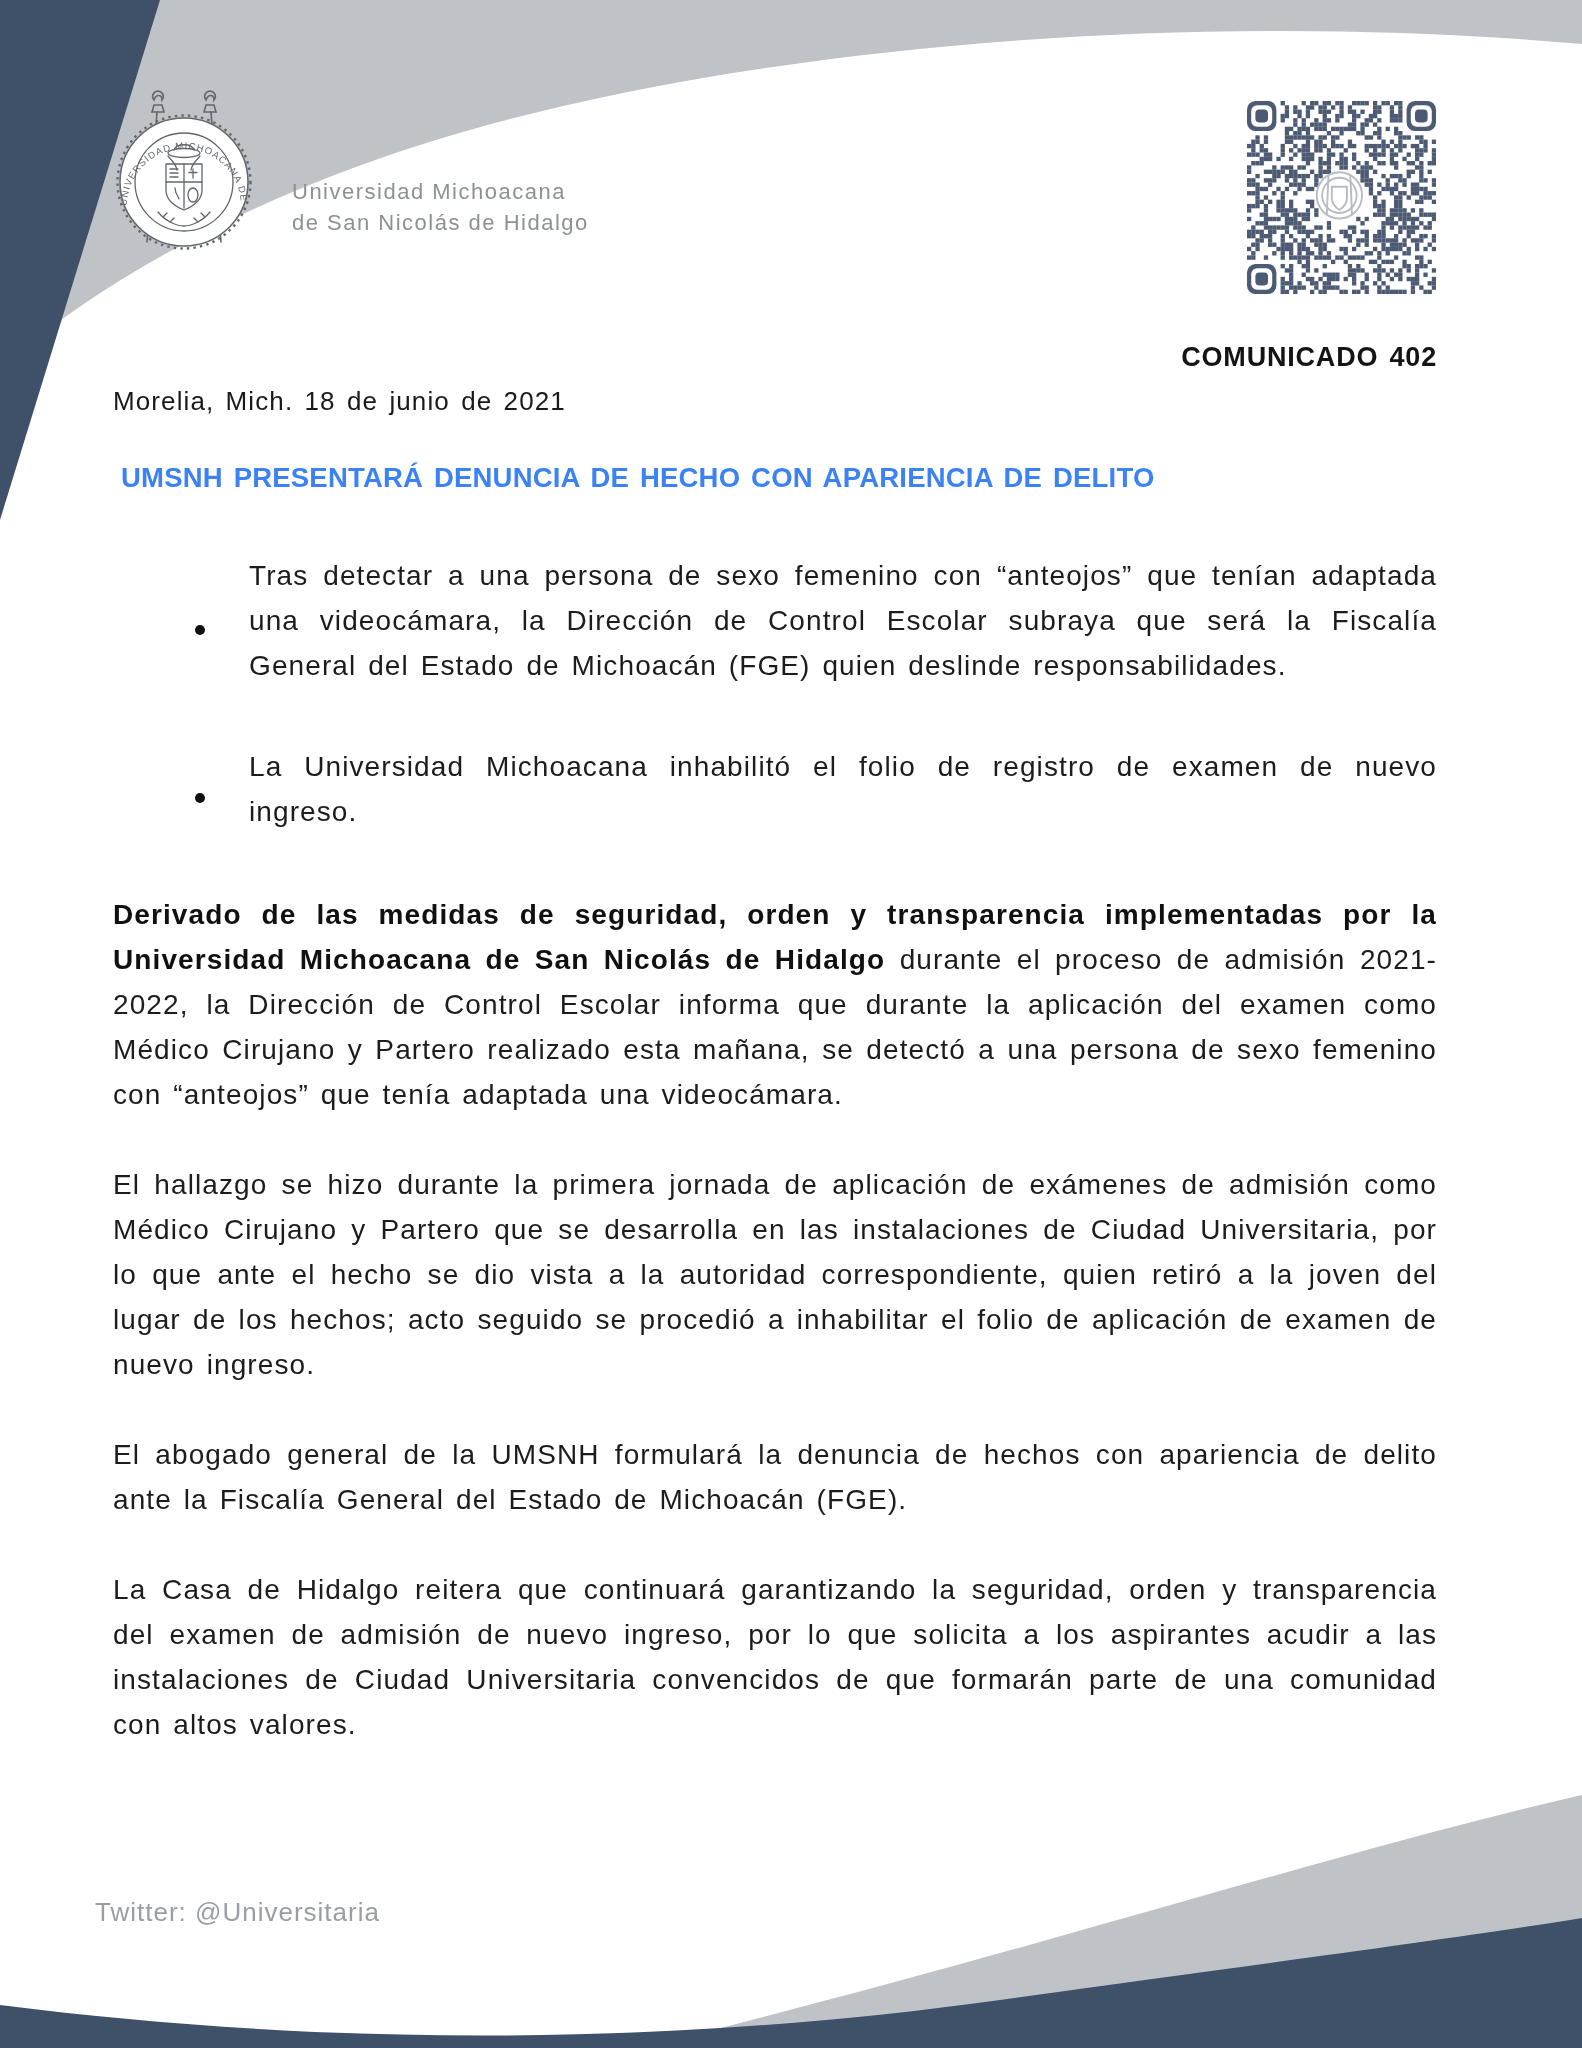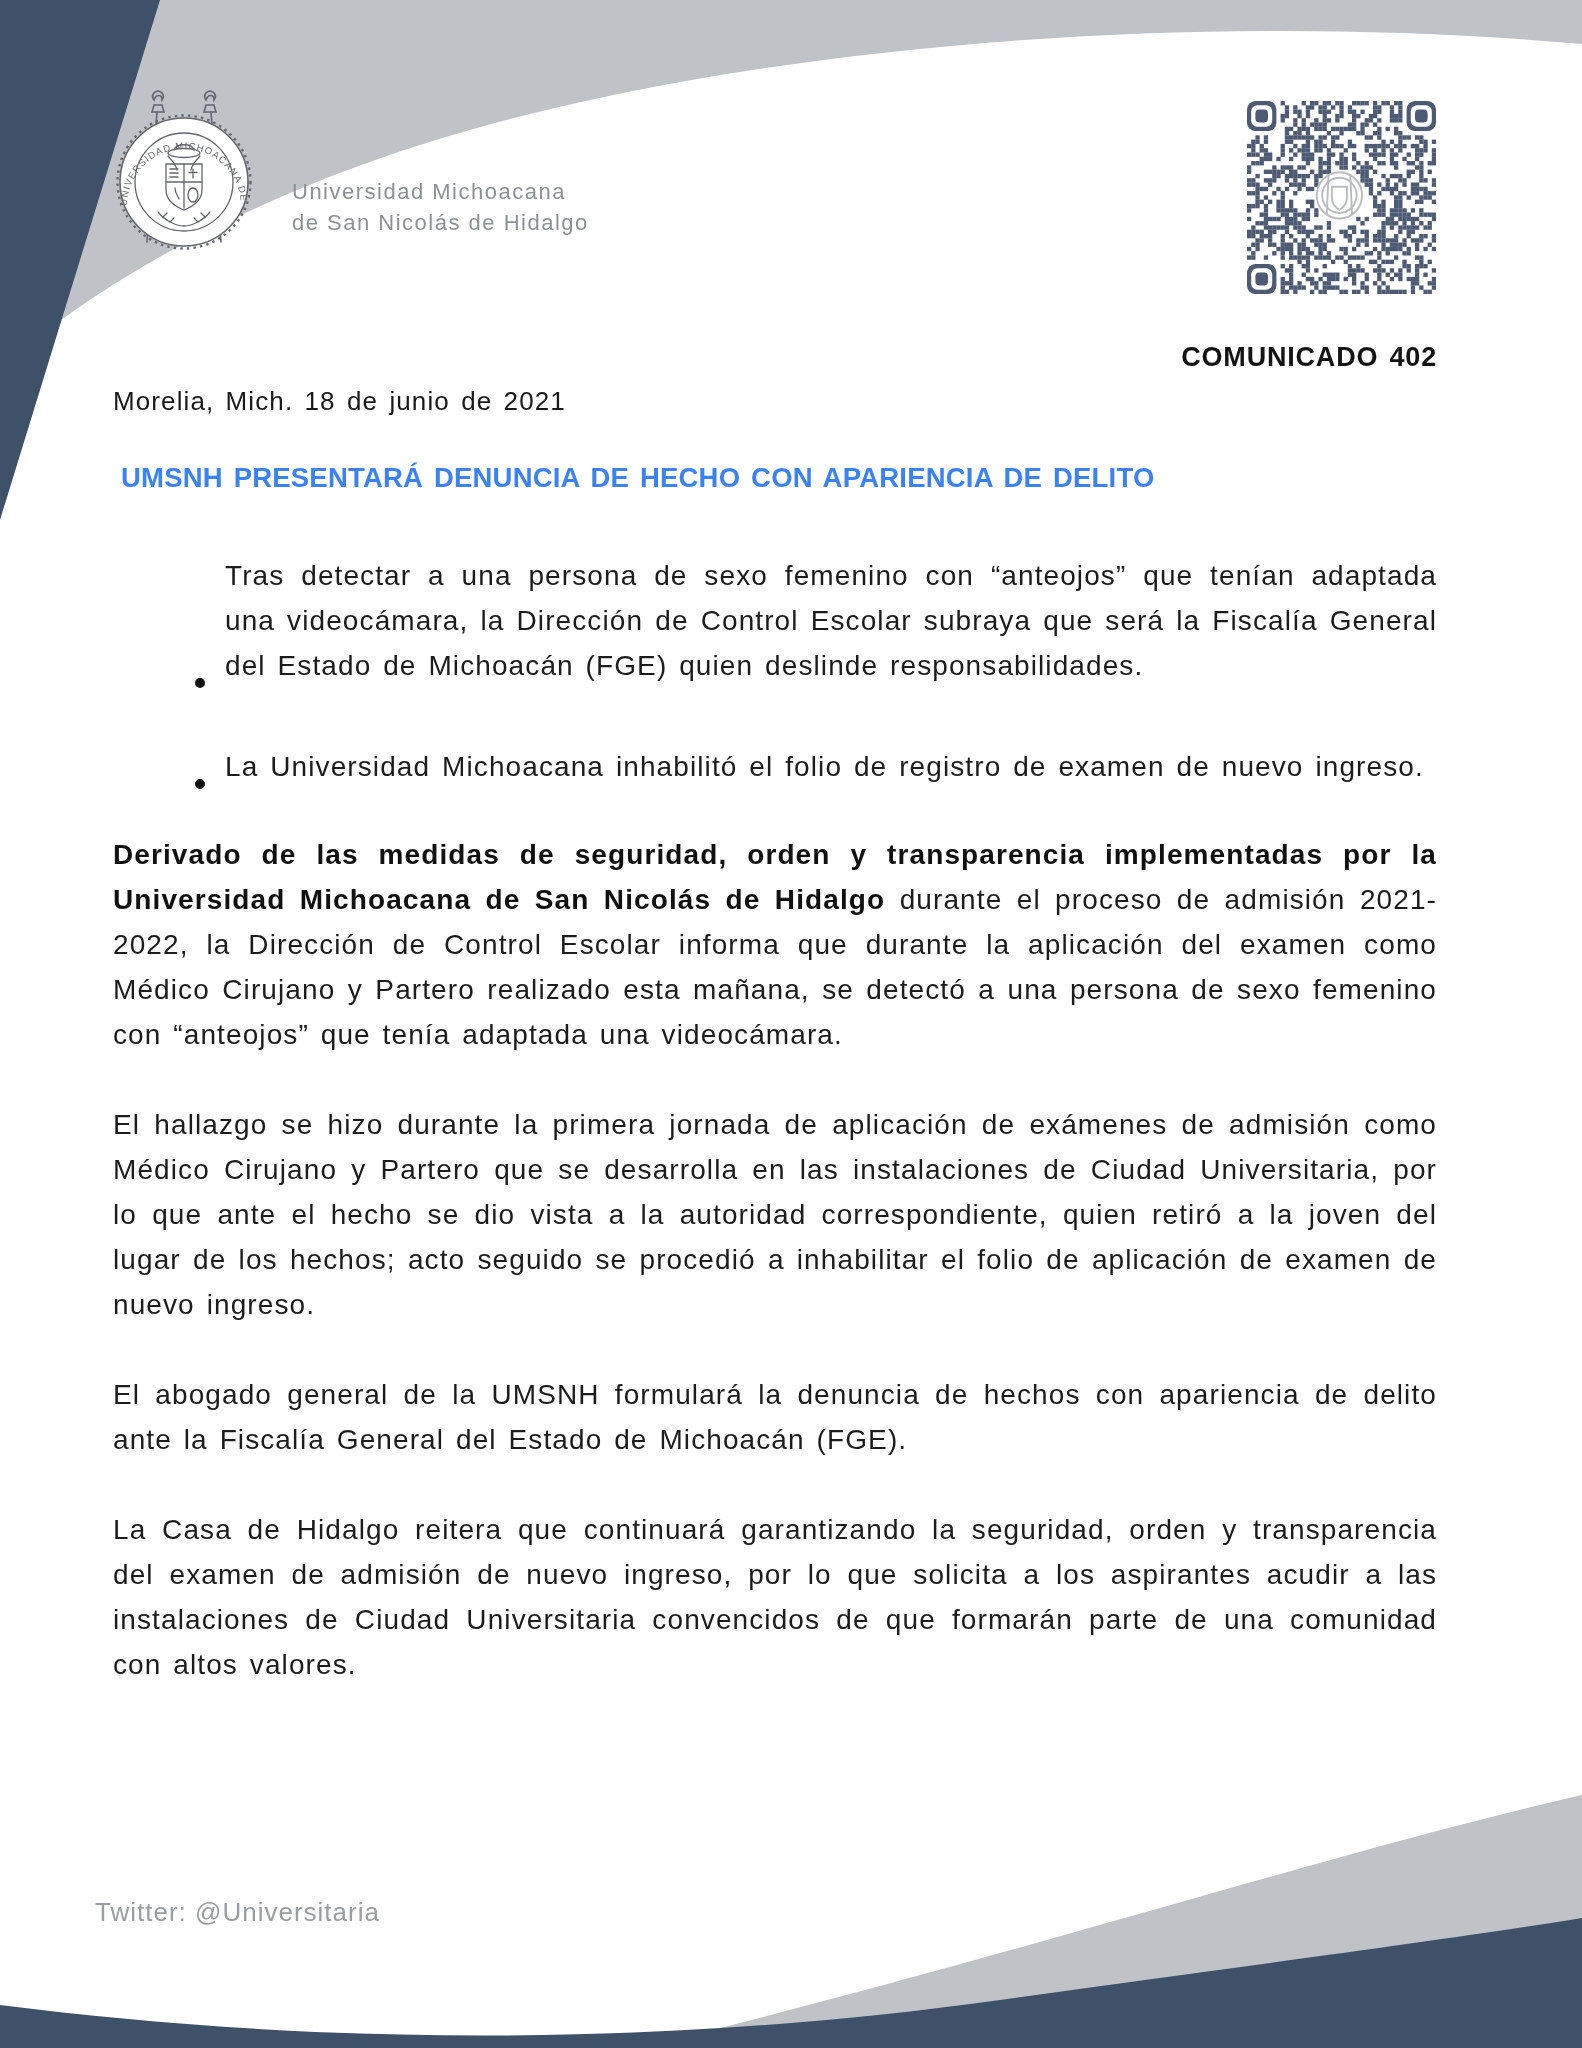--- a/index.html
+++ b/index.html
@@ -35,29 +35,29 @@
   .comunicado{
     text-align:right;font-weight:bold;font-size:27px;line-height:44px;
     letter-spacing:.8px;color:#141414;
   }
   .dateline{text-align:left;font-size:26px;line-height:44px;color:#1a1a1a;}
   .doc-title{
     margin:34px 0 0 8px;font-size:27.5px;line-height:42px;font-weight:bold;
     letter-spacing:.2px;color:#3b82f6;
   }
   .bullets{margin-top:54px;}
-  .bullet{display:flex;align-items:flex-end;}
+  .bullet{display:flex;align-items:center;gap:24px;}
   .bullet + .bullet{margin-top:56px;}
   .bullet .dot{
     flex:0 0 auto;width:10px;height:10px;border-radius:50%;
     background:#101010;margin:18px 0 0 82px;
   }
   .bullet .btext{flex:1;margin:0 0 0 20px;text-align:justify;}
   p.para{margin:45px 0 0 0;text-align:justify;}
-  p.para.first{margin-top:43px;}
+  p.para.first{margin-top:58px;}
   .bold-run{font-weight:bold;color:#101010;}
 
   
   .footer{
     position:absolute;left:95px;top:1895px;z-index:3;
     font-size:26px;line-height:35px;letter-spacing:1px;
     color:var(--footer-gray,#9a9da1);
   }
 </style>
 </head>

